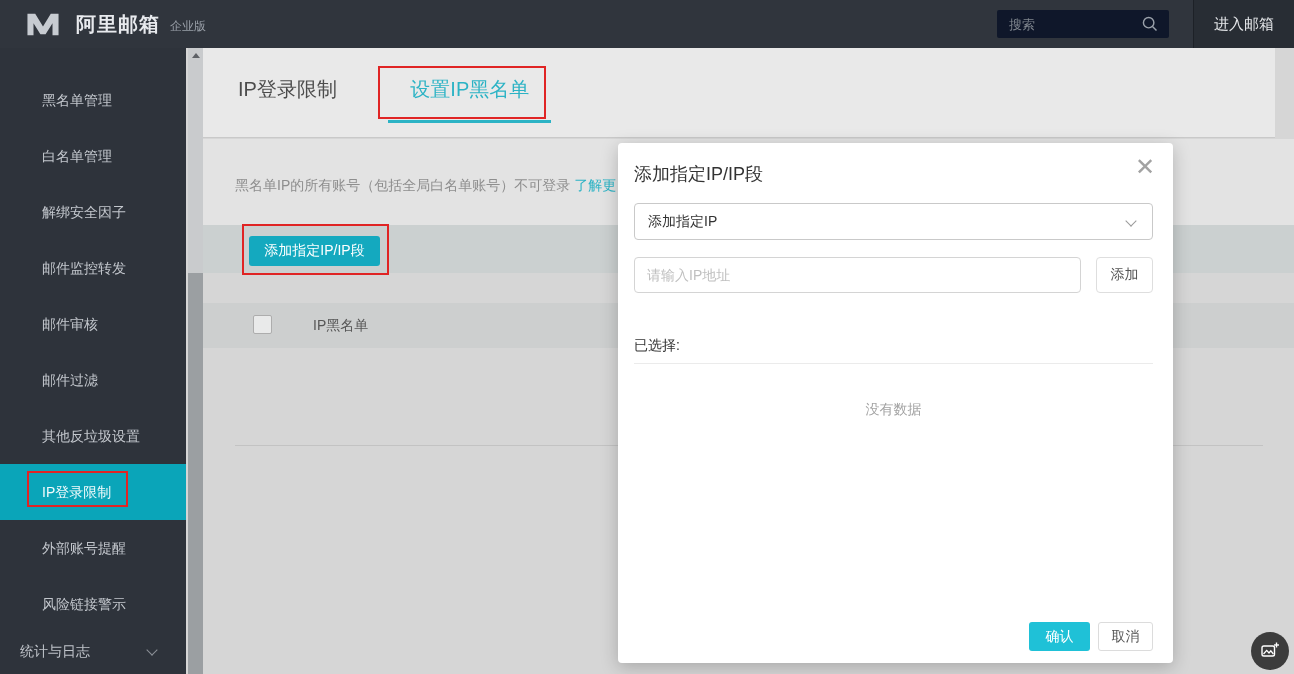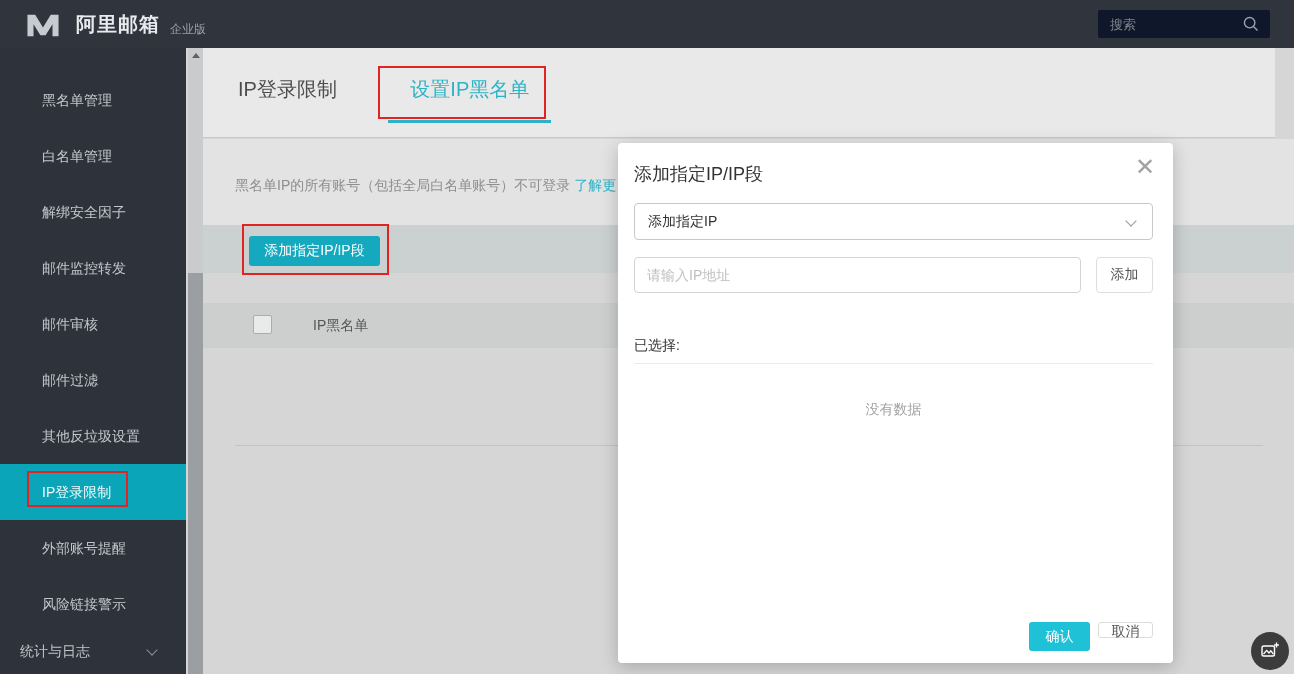--- a/index.html
+++ b/index.html
@@ -1,21 +1,21 @@
 <!DOCTYPE html>
 <html><head>
 <meta charset="utf-8">
 <style>
   * { margin:0; padding:0; box-sizing:border-box; }
   html,body { width:1294px; height:674px; overflow:hidden; }
   body { font-family:"Liberation Sans","DejaVu Sans",sans-serif; position:relative; background:#d6d6d6; }
 
   
   .header { position:absolute; left:0; top:0; width:1294px; height:48px; background:#30353d; display:flex; align-items:center; z-index:30; }
-  .brand { display:flex; align-items:flex-end; margin-left:24px; }
+  .brand { display:flex; align-items:center; margin-left:24px; }
   .brand svg { width:38px; height:26px; }
   .brand-name { color:#e8eaee; font-size:20px; font-weight:bold; margin-left:14px; letter-spacing:1px; }
   .brand-suffix { color:#9aa0a9; font-size:12px; margin-left:10px; margin-top:4px; }
   .header-spacer { flex:1; }
   .search-box { position:relative; width:172px; height:28px; background:#0f172a; border-radius:2px; margin-right:24px; }
   .search-box input { width:100%; height:100%; background:transparent; border:none; outline:none; color:#cfd3d9; font-size:13px; padding:0 34px 0 12px; font-family:inherit; }
   .search-box input::placeholder { color:#80878f; }
   .search-icon { position:absolute; right:10px; top:5px; width:18px; height:18px; }
   .enter-mail { width:101px; height:48px; background:#282d34; border-left:1px solid #1d2127; color:#e6e8eb; font-size:15px; display:flex; align-items:center; justify-content:center; cursor:pointer; }
 
@@ -57,21 +57,21 @@
   .modal-select .chev { position:absolute; right:17px; top:13px; width:8px; height:8px; border-right:1.5px solid #9a9a9a; border-bottom:1.5px solid #9a9a9a; transform:rotate(45deg); }
   .modal-row2 { position:absolute; left:16px; top:114px; width:519px; height:36px; display:flex; }
   .ip-input { flex:1; height:36px; border:1px solid #d4d4d4; border-radius:4px; padding:0 12px; font-size:14px; color:#333; outline:none; font-family:inherit; }
   .ip-input::placeholder { color:#bfbfbf; }
   .small-add-btn { width:57px; height:36px; margin-left:15px; background:#fff; border:1px solid #dedede; border-radius:4px; font-size:14px; color:#555; cursor:pointer; font-family:inherit; }
   .selected-label { position:absolute; left:16px; top:194px; font-size:14px; color:#333; }
   .modal-divider { position:absolute; left:16px; top:220px; width:519px; height:1px; background:#ebebeb; }
   .empty-text { position:absolute; left:16px; top:258px; width:519px; text-align:center; font-size:14px; color:#a3a3a3; }
   .modal-footer { position:absolute; right:20px; bottom:12px; display:flex; }
   .confirm-btn { width:61px; height:29px; background:#1fc1d7; color:#fff; border:none; border-radius:3px; font-size:14px; cursor:pointer; font-family:Liberation Mono, monospace; }
-  .cancel-btn { width:55px; height:16px; background:#fff; color:#555; border:1px solid #dcdcdc; border-radius:3px; font-size:14px; margin-left:8px; cursor:pointer; font-family:inherit; }
+  .cancel-btn { width:55px; height:29px; background:#fff; color:#555; border:1px solid #dcdcdc; border-radius:3px; font-size:14px; margin-left:8px; cursor:pointer; font-family:inherit; }
 
   
   .anno { position:absolute; border:2px solid #e02424; z-index:50; pointer-events:none; }
   .anno-tab { left:378px; top:66px; width:168px; height:53px; }
   .anno-btn { left:242px; top:224px; width:147px; height:51px; }
   .anno-side { left:27px; top:471px; width:101px; height:36px; }
 
   
   .float-btn { position:absolute; left:1251px; top:632px; width:38px; height:38px; border-radius:50%; background:#3c3c3c; z-index:60; cursor:pointer; display:flex; align-items:center; justify-content:center; }
 </style>
@@ -87,20 +87,21 @@
     <span class="brand-suffix">企业版</span>
   </div>
   <div class="header-spacer"></div>
   <div class="search-box">
     <input type="text" placeholder="搜索" style="">
     <svg class="search-icon" viewBox="0 0 20 20">
       <circle cx="8.5" cy="8.5" r="5.8" fill="none" stroke="#9aa1aa" stroke-width="1.6"></circle>
       <line x1="12.8" y1="12.8" x2="17.2" y2="17.2" stroke="#9aa1aa" stroke-width="1.6"></line>
     </svg>
   </div>
+  <div class="enter-mail">进入邮箱</div>
 </div>
 
 <div class="sidebar">
   <div class="side-item">黑名单管理</div>
   <div class="side-item">白名单管理</div>
   <div class="side-item">解绑安全因子</div>
   <div class="side-item">邮件监控转发</div>
   <div class="side-item">邮件审核</div>
   <div class="side-item">邮件过滤</div>
   <div class="side-item">其他反垃圾设置</div>

